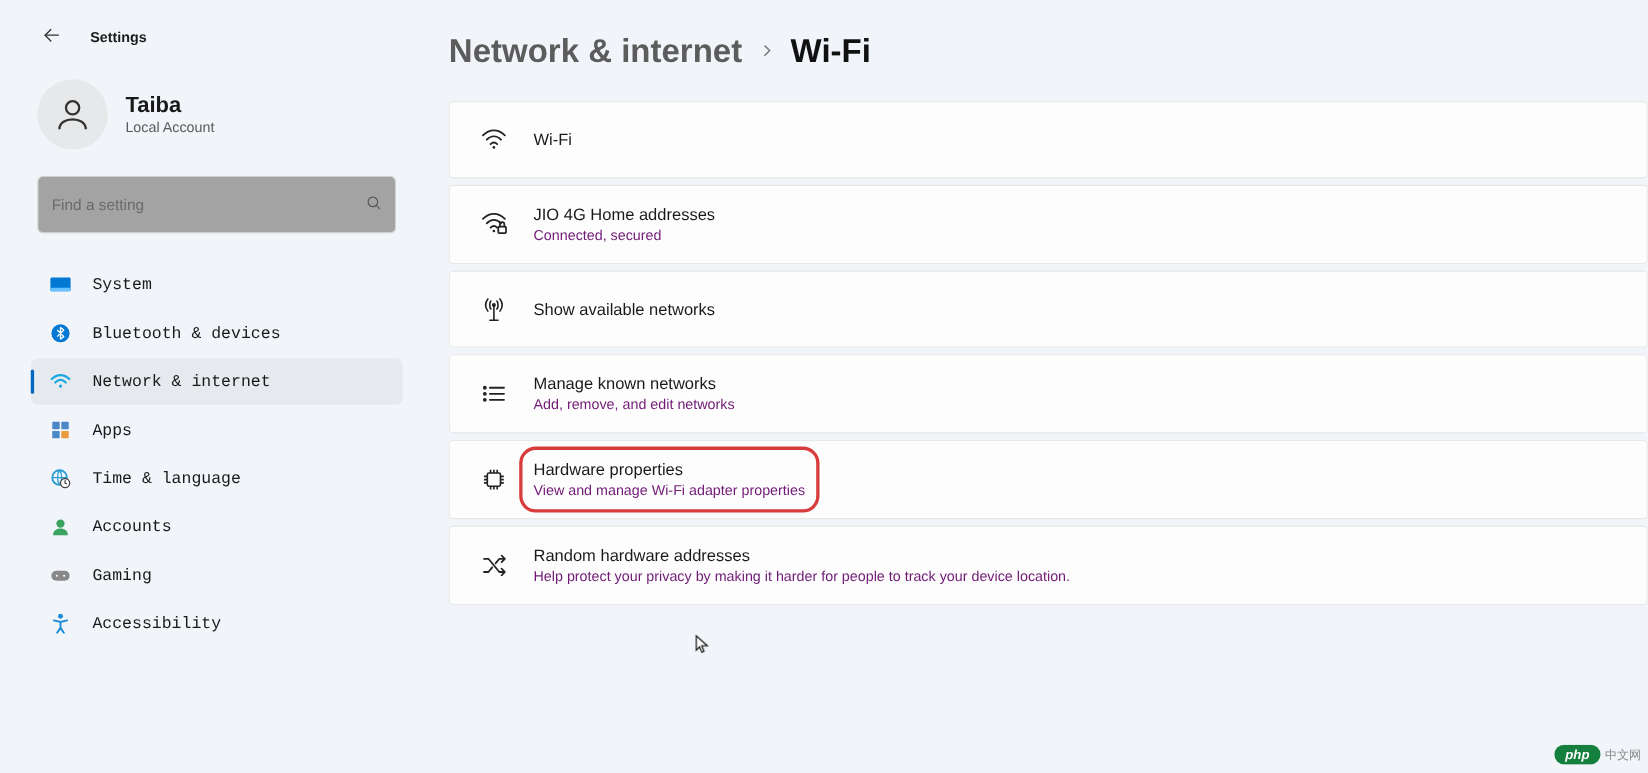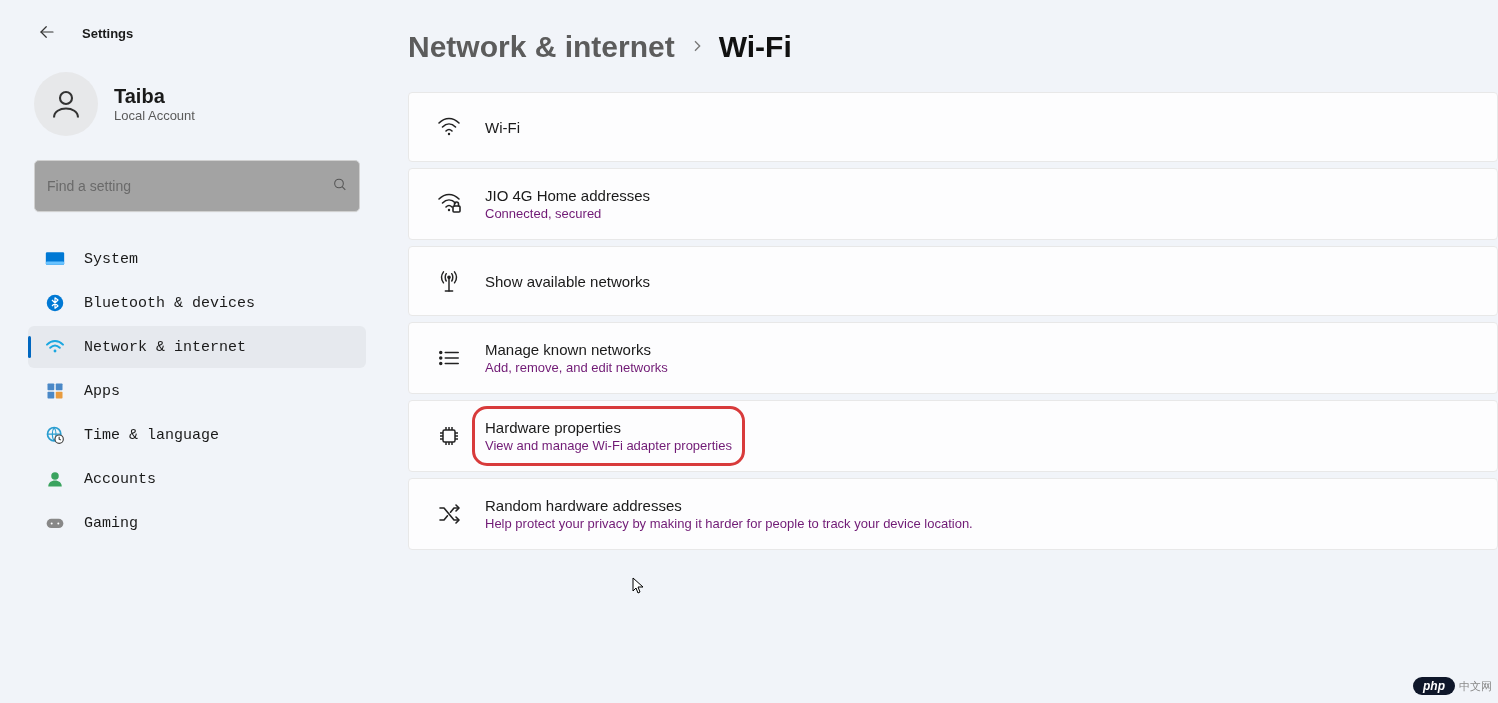--- a/index.html
+++ b/index.html
@@ -46,21 +46,21 @@
   .cards { display:flex; flex-direction:column; gap:6px; }
   .card { background:#fdfdfe; border:1px solid #e8e8e8; border-radius:4px; display:flex; align-items:center; padding:18px 22px; cursor:pointer; min-height:70px; }
   .card-icon { width:36px; display:flex; align-items:center; justify-content:center; margin-right:18px; flex-shrink:0; }
   .card-text { display:flex; flex-direction:column; gap:2px; }
   .card-title { font-size:15px; font-weight:400; color:#1a1a1a; }
   .card-sub { font-size:13px; color:#701a75; }
   .card.highlight .card-text { outline: 3px solid #d83b3b; outline-offset: 10px; border-radius: 2px; }
 
   
   .watermark { position:fixed; right:6px; bottom:8px; display:flex; align-items:center; gap:6px; }
-  .php-pill { background:#0f172a; color:#fff; font-weight:700; font-size:12px; padding:2px 10px; border-radius:12px; display:flex; align-items:flex-end; gap:4px; }
+  .php-pill { background:#15803d; color:#fff; font-weight:700; font-size:12px; padding:2px 10px; border-radius:12px; display:flex; align-items:flex-end; gap:4px; }
   .php-text { font-style:italic; }
   .wm-cn { font-size:11px; color:#888; margin-left:-2px; }
 
   
   .cursor { position:fixed; left:632px; top:577px; pointer-events:none; }
 </style>
 </head>
 <body>
 
 <div class="app">
@@ -163,20 +163,29 @@
       </div>
       <div class="nav-item">
         <span class="nav-icon">
           <svg width="20" height="16" viewBox="0 0 24 18">
               <rect x="2" y="4" width="20" height="11" rx="5.5" fill="#888"></rect>
               <circle cx="8" cy="9.5" r="1.2" fill="#fff"></circle>
               <circle cx="16" cy="9.5" r="1.2" fill="#fff"></circle>
             </svg>
         </span>
         <span>Gaming</span>
+      </div>
+      <div class="nav-item">
+        <span class="nav-icon">
+          <svg width="18" height="20" viewBox="0 0 24 26">
+              <circle cx="12" cy="4" r="3" fill="#1b8ad6"></circle>
+              <path d="M4 9l8 2 8-2M12 11v7m0 0l-4 6m4-6l4 6" stroke="#1b8ad6" stroke-width="2.4" fill="none" stroke-linecap="round"></path>
+            </svg>
+        </span>
+        <span>Accessibility</span>
       </div>
     </div>
   </div>
 
   <div class="main">
     <div class="breadcrumb">
       <span class="bc-parent">Network &amp; internet</span>
       <span class="bc-sep">
         <svg width="16" height="16" viewBox="0 0 24 24" fill="none" stroke="#777" stroke-width="2">
             <polyline points="9 5 16 12 9 19"></polyline>

